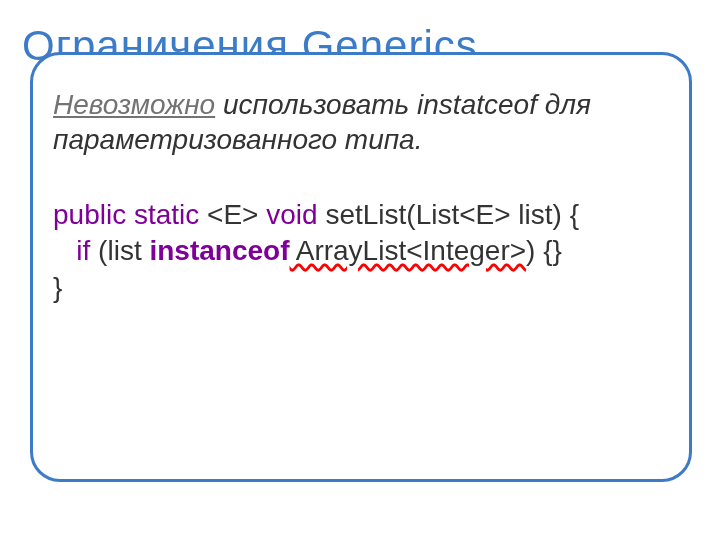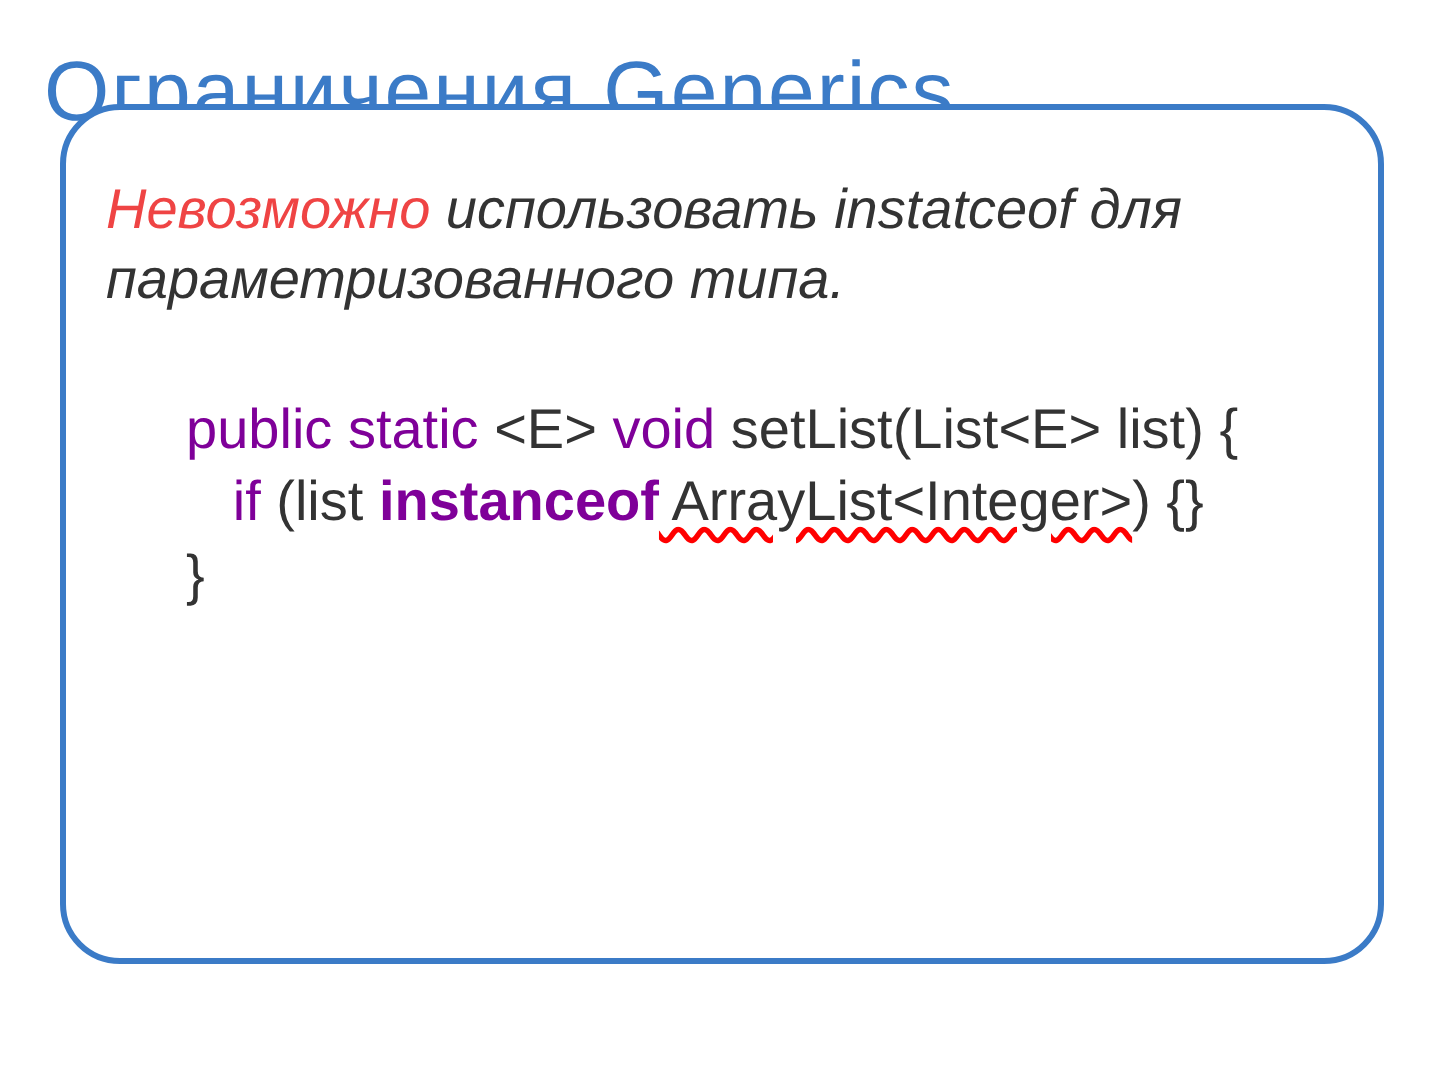--- a/index.html
+++ b/index.html
@@ -30,27 +30,26 @@
       background: #fff;
       padding: 32px 20px 20px 20px;
     }
     .desc {
       font-size: 28px;
       font-style: italic;
       color: #333;
       line-height: 1.25;
       margin-bottom: 40px;
     }
-    .desc .emph { color: #ef4444; }
+    .desc .emph { color: #737373; text-decoration: underline; }
     .code {
       font-size: 28px;
       color: #333;
       line-height: 1.3;
       white-space: pre;
-      margin-left: 40px;
     }
     .kw1 { color: #7f0099; }
     .generic { color: #333; }
     .kwof { color: #7f0099; font-weight: 700; }
     .err { text-decoration: underline wavy red; text-underline-offset: 3px; }
   </style>
 </head>
 <body>
 
 <div class="slide">

